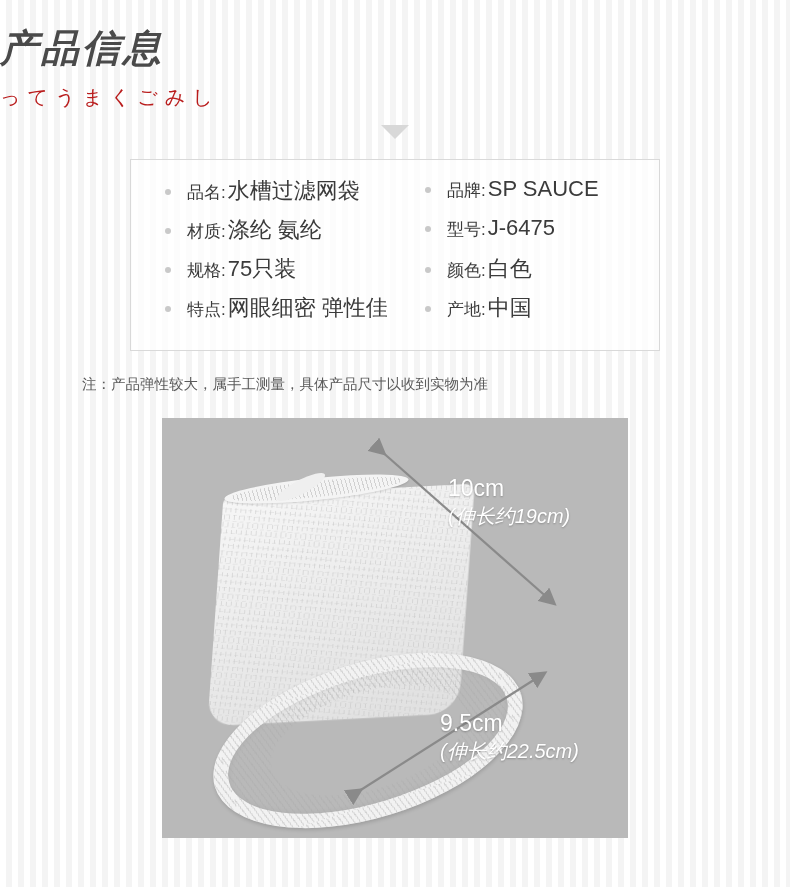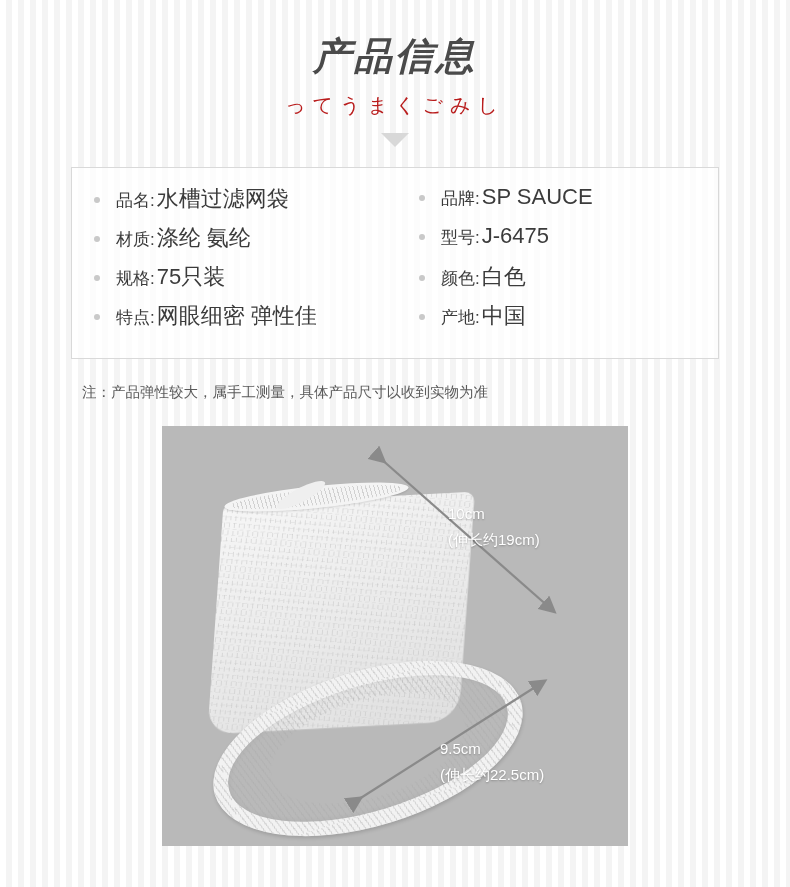--- a/index.html
+++ b/index.html
@@ -28,22 +28,22 @@
     );
     z-index: 0;
   }
   .content {
     position: relative;
     z-index: 1;
   }
 
   
   .header {
-    text-align: center;
-    padding-top: 34px;
+    text-align: left;
+    padding-top: 26px;
   }
   .header-title {
     font-family: "Liberation Serif", serif;
     font-style: italic;
     font-weight: bold;
     font-size: 38px;
     letter-spacing: 3px;
     color: #4a4a4a;
     line-height: 1.2;
   }
@@ -58,24 +58,24 @@
     height: 0;
     margin: 14px auto 0 auto;
     border-left: 14px solid transparent;
     border-right: 14px solid transparent;
     border-top: 14px solid #d8d8d8;
   }
 
   
   .info-box {
     margin: 20px auto 0 auto;
-    width: 648px;
+    width: 530px;
     border: 1px solid #d9d9d9;
     background: rgba(255,255,255,0.75);
-    padding: 16px 0 18px 0;
+    padding: 16px 0 18px 12px;
     box-sizing: border-box;
     display: flex;
   }
   .info-col {
     width: 50%;
     box-sizing: border-box;
     padding-left: 22px;
   }
   .info-col.right {
     padding-left: 24px;
@@ -210,28 +210,28 @@
   }
 
   
   .meas-label {
     position: absolute;
     color: #ffffff;
     text-shadow: 0 1px 2px rgba(0,0,0,0.25);
     font-family: "Liberation Sans", sans-serif;
   }
   .meas-main {
-    font-size: 15px;
+    font-size: 23px;
     line-height: 1.1;
-    margin-top: 22px;
   }
   .meas-sub {
-    font-size: 15px;
+    font-size: 20px;
     line-height: 1.3;
-    margin-top: 8px;
+    margin-top: 2px;
+    font-style: italic;
   }
   .meas-1 { left: 286px; top: 58px; }
   .meas-2 { left: 278px; top: 293px; }
   svg.arrows {
     position: absolute;
     inset: 0;
     width: 100%;
     height: 100%;
   }
 </style>

